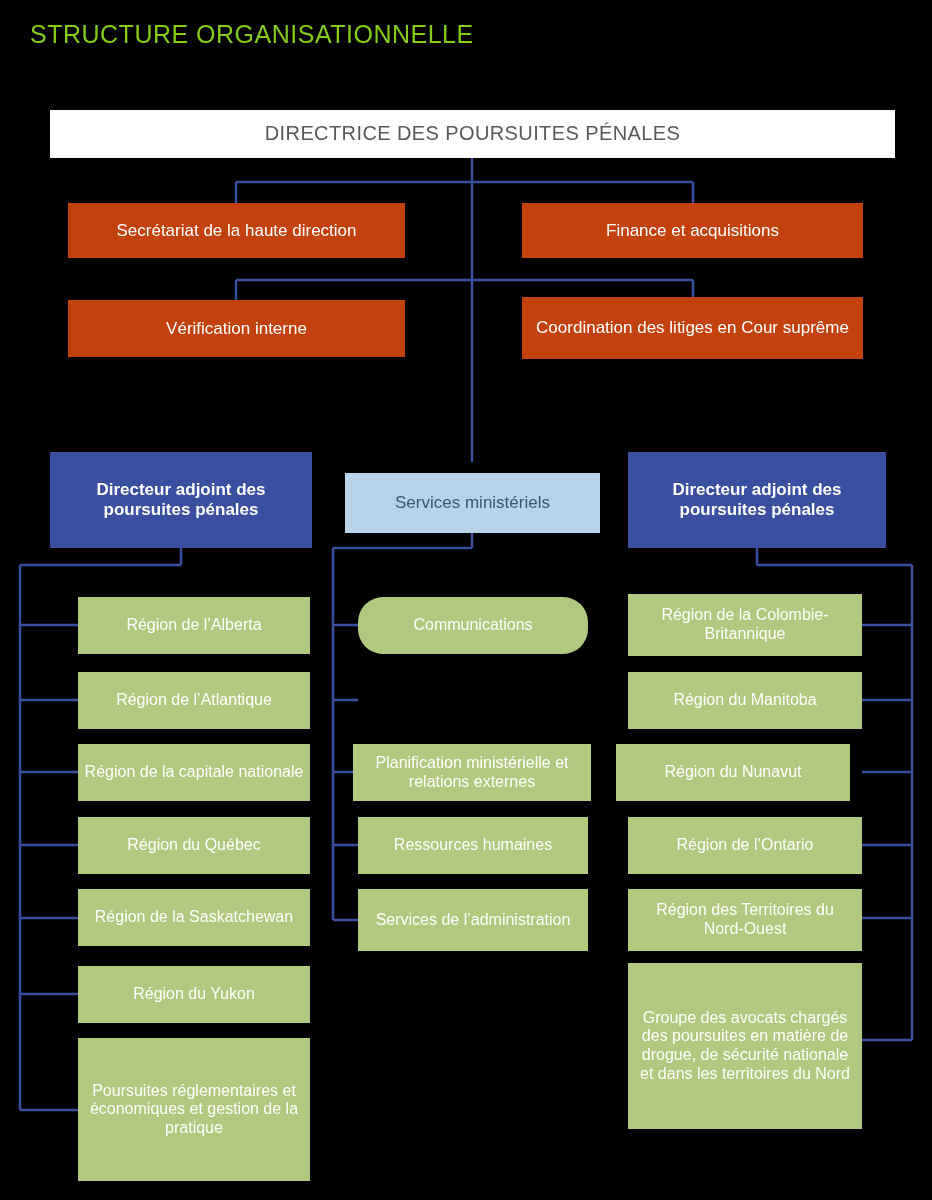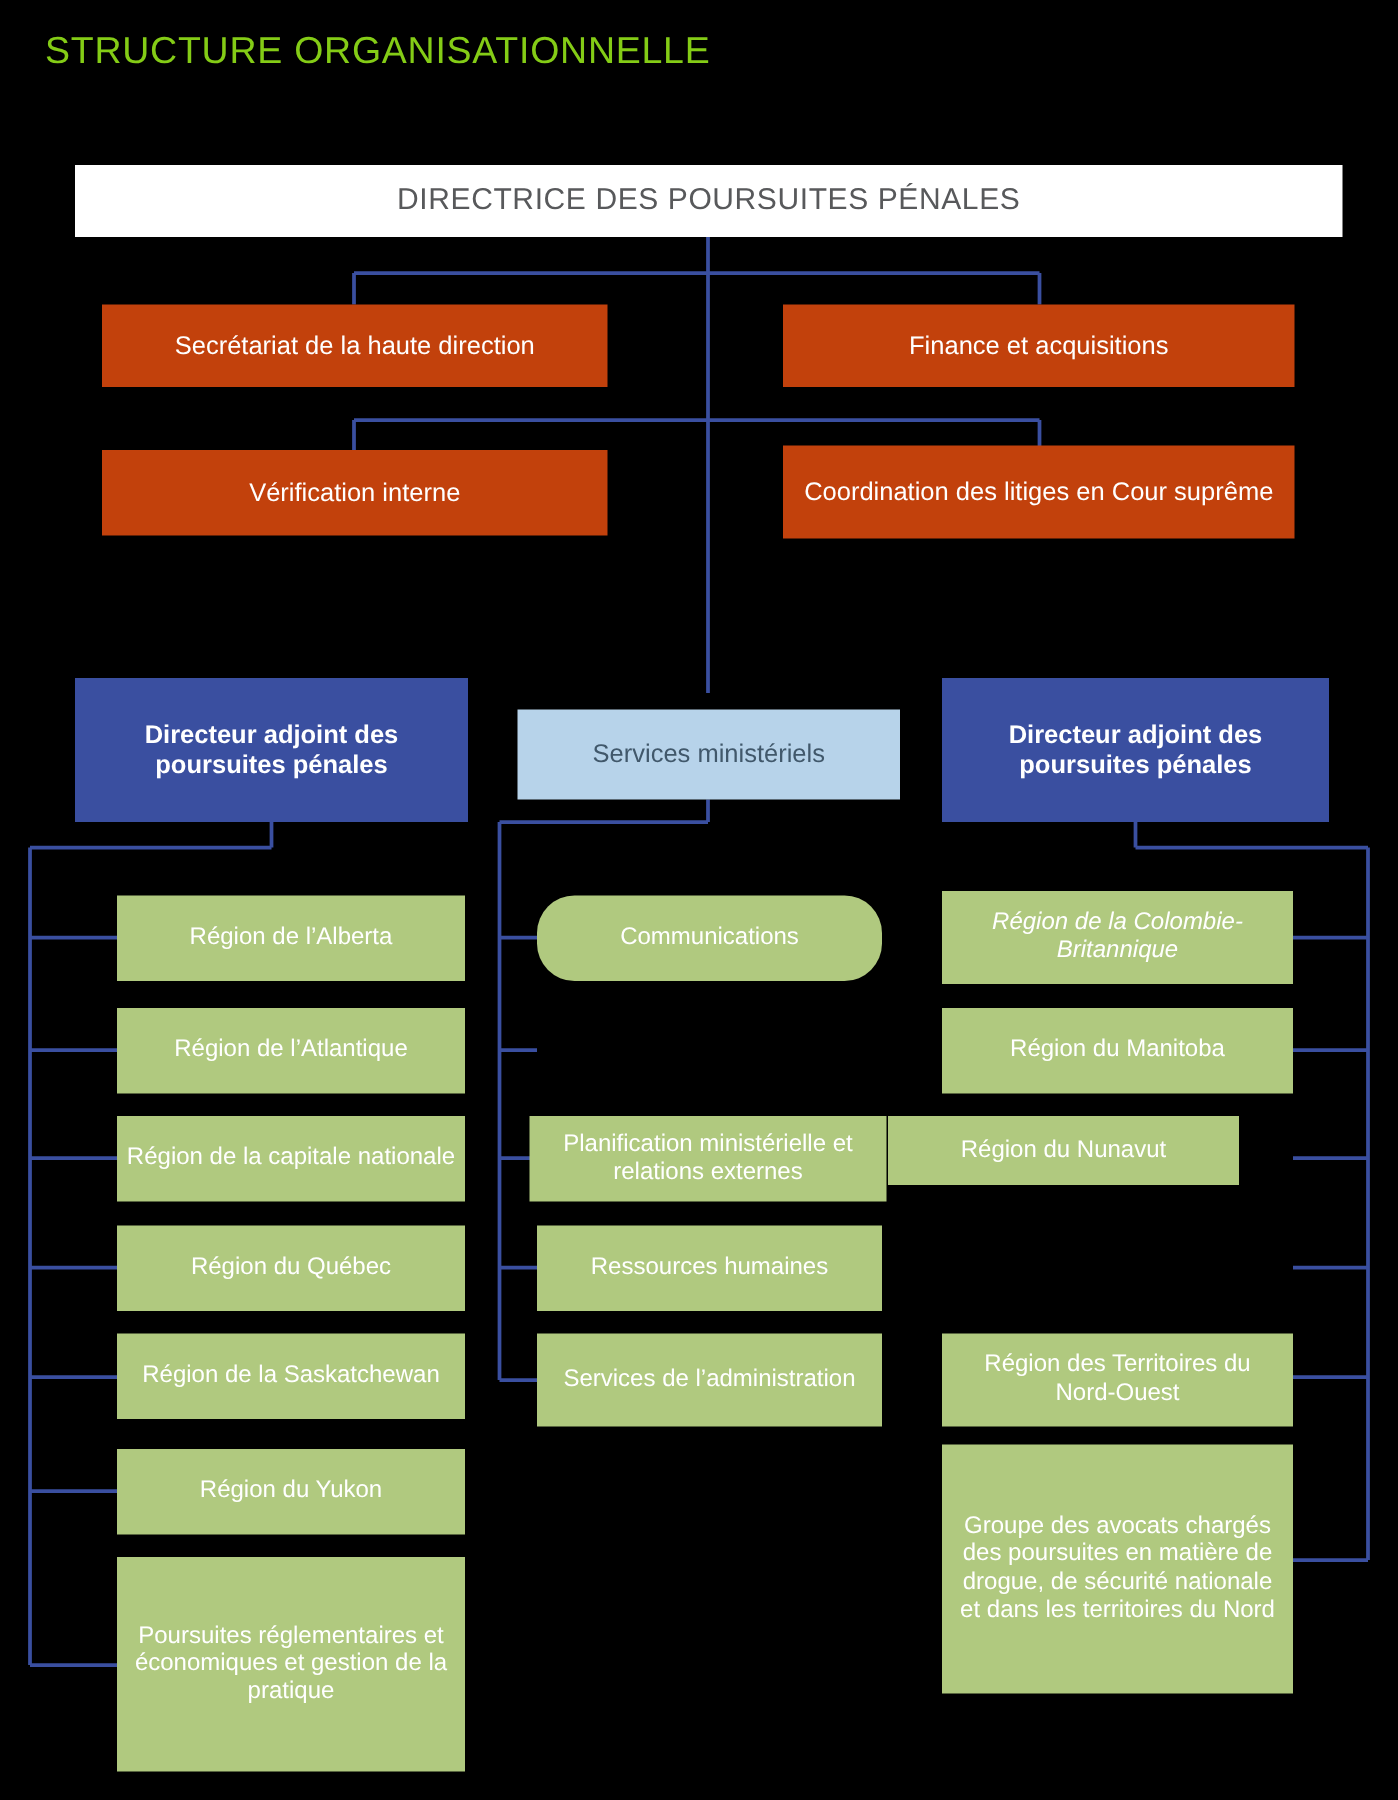--- a/index.html
+++ b/index.html
@@ -144,19 +144,20 @@
   <div class="node n-lightgreen" style="left:78px; top:817px; width:232px; height:57px;">Région du Québec</div>
   <div class="node n-lightgreen" style="left:78px; top:889px; width:232px; height:57px;">Région de la Saskatchewan</div>
   <div class="node n-lightgreen" style="left:78px; top:966px; width:232px; height:57px;">Région du Yukon</div>
   <div class="node n-lightgreen" style="left:78px; top:1038px; width:232px; height:143px;">Poursuites réglementaires et économiques et gestion de la pratique</div>
 
   <div class="node n-lightgreen" style="left:358px; top:597px; width:230px; height:57px;border-radius:25px;">Communications</div>
   <div class="node n-lightgreen" style="left:353px; top:744px; width:238px; height:57px;">Planification ministérielle et relations externes</div>
   <div class="node n-lightgreen" style="left:358px; top:817px; width:230px; height:57px;">Ressources humaines</div>
   <div class="node n-lightgreen" style="left:358px; top:889px; width:230px; height:62px;">Services de l’administration</div>
 
-  <div class="node n-lightgreen" style="left:628px; top:594px; width:234px; height:62px;font-style:italic;">Région de la Colombie-Britannique</div>
+  <div class="node n-lightgreen" style="left:628px; top:594px; width:234px; height:62px;">Région de la Colombie-Britannique</div>
   <div class="node n-lightgreen" style="left:628px; top:672px; width:234px; height:57px;">Région du Manitoba</div>
-  <div class="node n-lightgreen" style="left:592px; top:744px; width:234px; height:46px;">Région du Nunavut</div>
+  <div class="node n-lightgreen" style="left:616px; top:744px; width:234px; height:57px;">Région du Nunavut</div>
+  <div class="node n-lightgreen" style="left:628px; top:817px; width:234px; height:57px;">Région de l’Ontario</div>
   <div class="node n-lightgreen" style="left:628px; top:889px; width:234px; height:62px;">Région des Territoires du Nord-Ouest</div>
   <div class="node n-lightgreen" style="left:628px; top:963px; width:234px; height:166px;">Groupe des avocats chargés des poursuites en matière de drogue, de sécurité nationale et dans les territoires du Nord</div>
 
 </div>
 
 </body></html>

